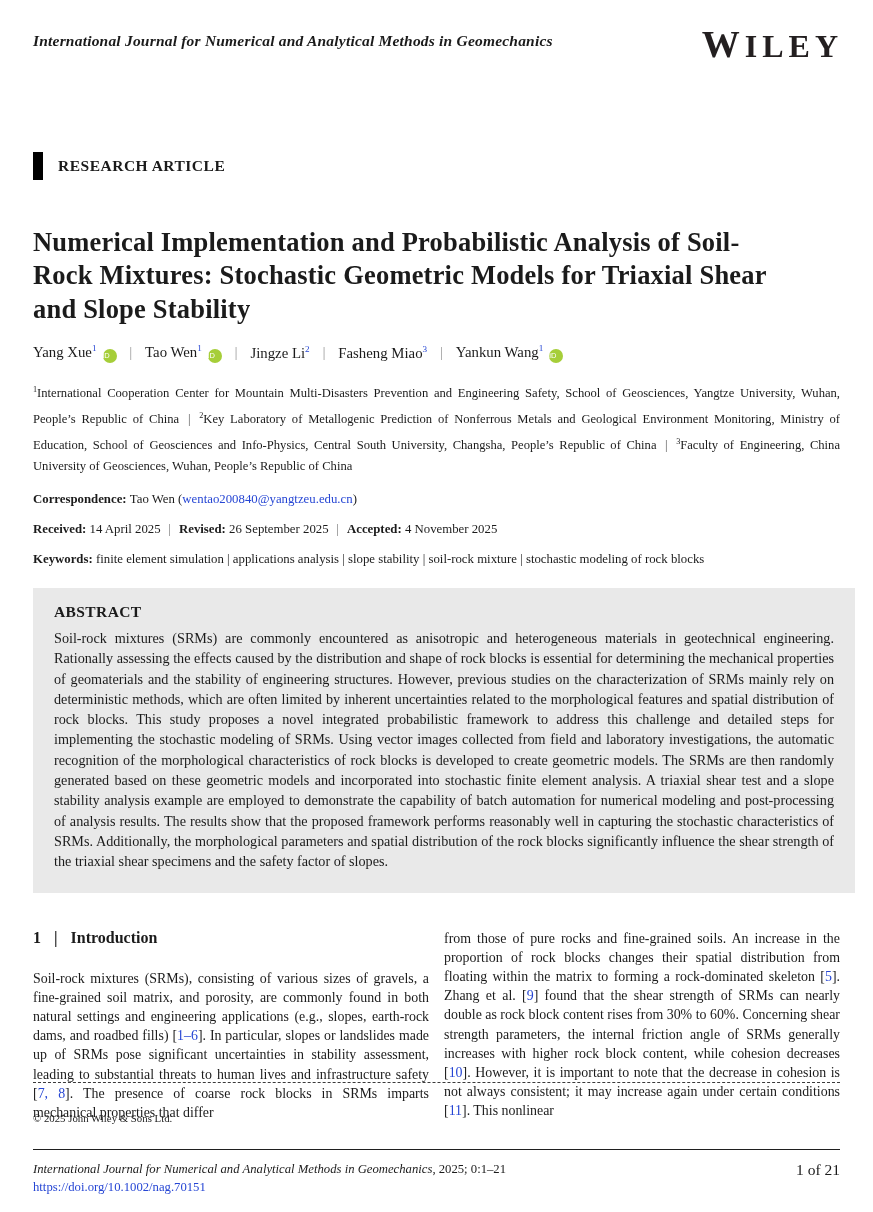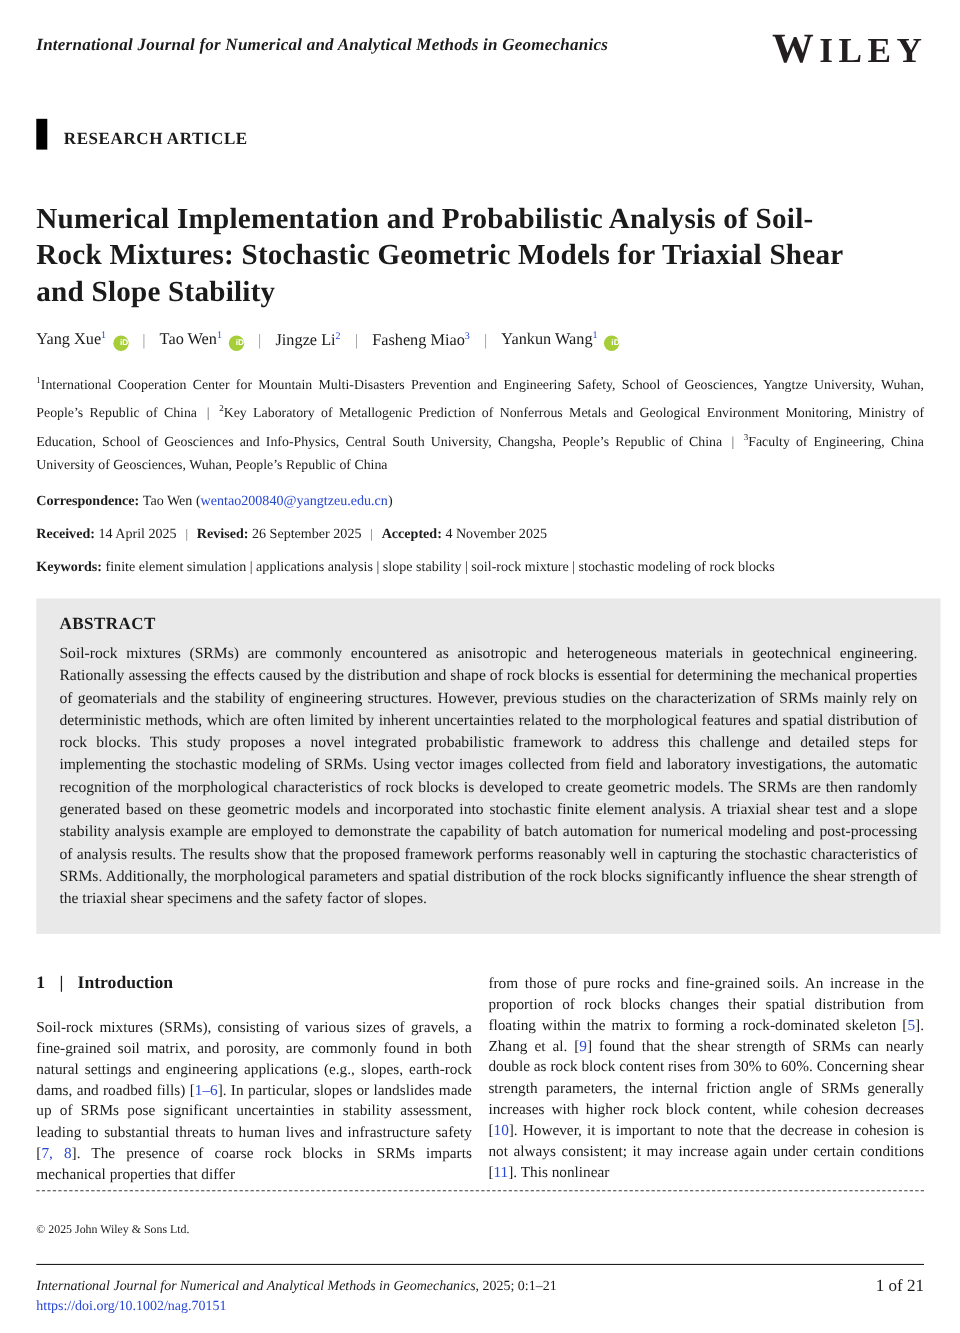--- a/index.html
+++ b/index.html
@@ -15,33 +15,33 @@
     background:#fff;color:var(--ink);overflow:hidden;
     font-family:"Liberation Serif",serif;
     border-radius:27px;
   }
   
   .header{display:flex;justify-content:space-between;align-items:flex-start;padding:22px 30px 0 33px}
   .journal-name{font-style:italic;font-weight:bold;font-size:15.5px;padding-top:10px;letter-spacing:.2px}
   .logo{font-size:32px;font-weight:bold;letter-spacing:5px;color:#231f20;line-height:1.2}
   .logo::first-letter{font-size:38px}
   
-  .article-type{display:flex;align-items:flex-end;margin:40px 33px 0}
+  .article-type{display:flex;align-items:center;margin:84px 33px 0}
   .article-type .bar{width:10px;height:28px;background:#000;margin-right:15px}
   .article-type .label{font-weight:bold;font-size:15.5px;letter-spacing:.5px}
   
   .title{margin:46px 33px 0;max-width:750px;font-size:26.5px;line-height:33.5px;font-weight:bold;letter-spacing:.2px}
   .authors{display:flex;align-items:center;margin:17px 33px 0;font-size:14.8px;flex-wrap:wrap}
   .author{white-space:nowrap}
   .author-sep{color:#8a8a8a;margin:0 13px;font-size:13px;transform:scaleY(1.1)}
   .sup-blue{vertical-align:super;font-size:.62em;color:var(--link)}
   .orcid{
     display:inline-block;width:14px;height:14px;border-radius:50%;
-    background:var(--orcid);color:#fff;font-size:7.5px;font-weight:bold;
-    text-align:right;line-height:14px;margin-left:6px;vertical-align:-1px;
+    background:var(--orcid);color:#fff;font-size:7.5px;font-weight:normal;
+    text-align:left;line-height:14px;margin-left:6px;vertical-align:-1px;
     font-family:"Liberation Sans",sans-serif;
   }
   
   .affiliations{margin:16px 33px 0;font-size:12.6px;line-height:21.6px;text-align:justify}
   .meta-line{margin:13px 33px 0;font-size:12.8px;line-height:17px}
   .seg-b{font-weight:bold}
   .seg-sup{vertical-align:super;font-size:.65em}
   .seg-cite{color:var(--link)}
   .seg-link{color:var(--link)}
   .seg-sep{color:#6b6b6b;padding:0 8px;font-size:.92em}

